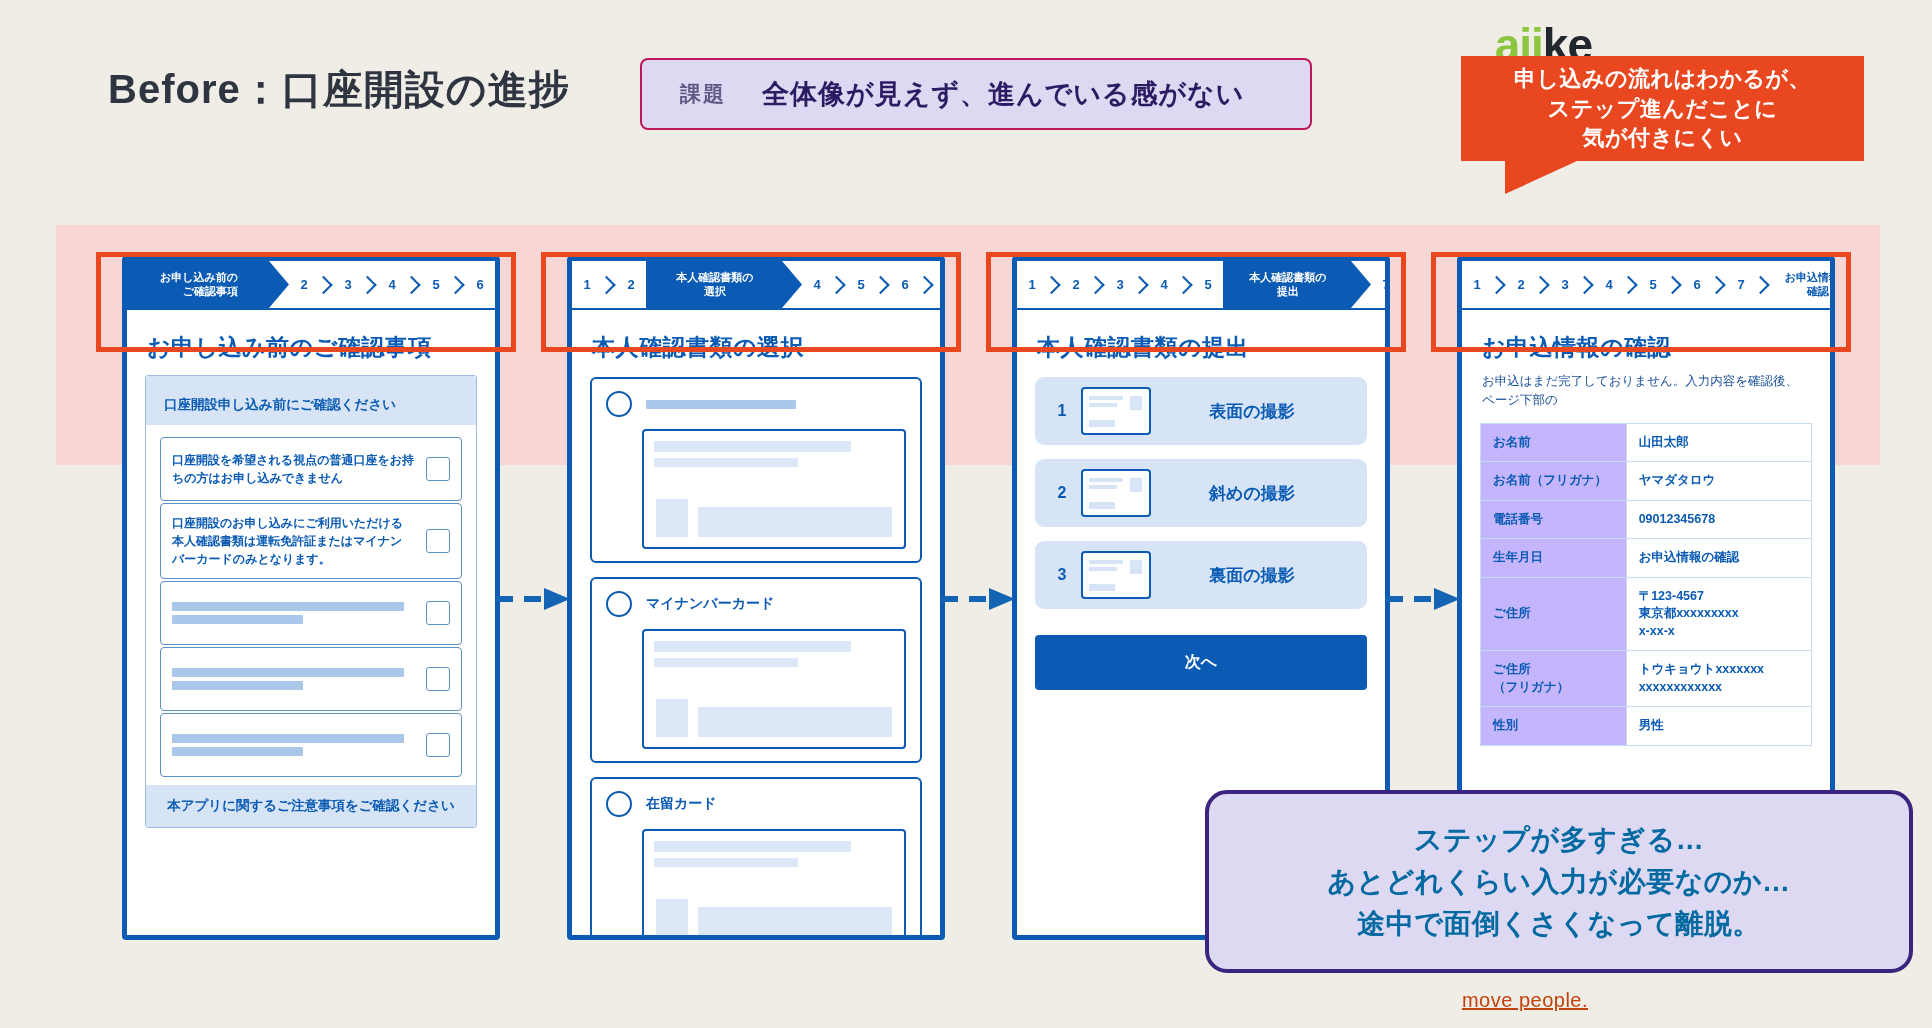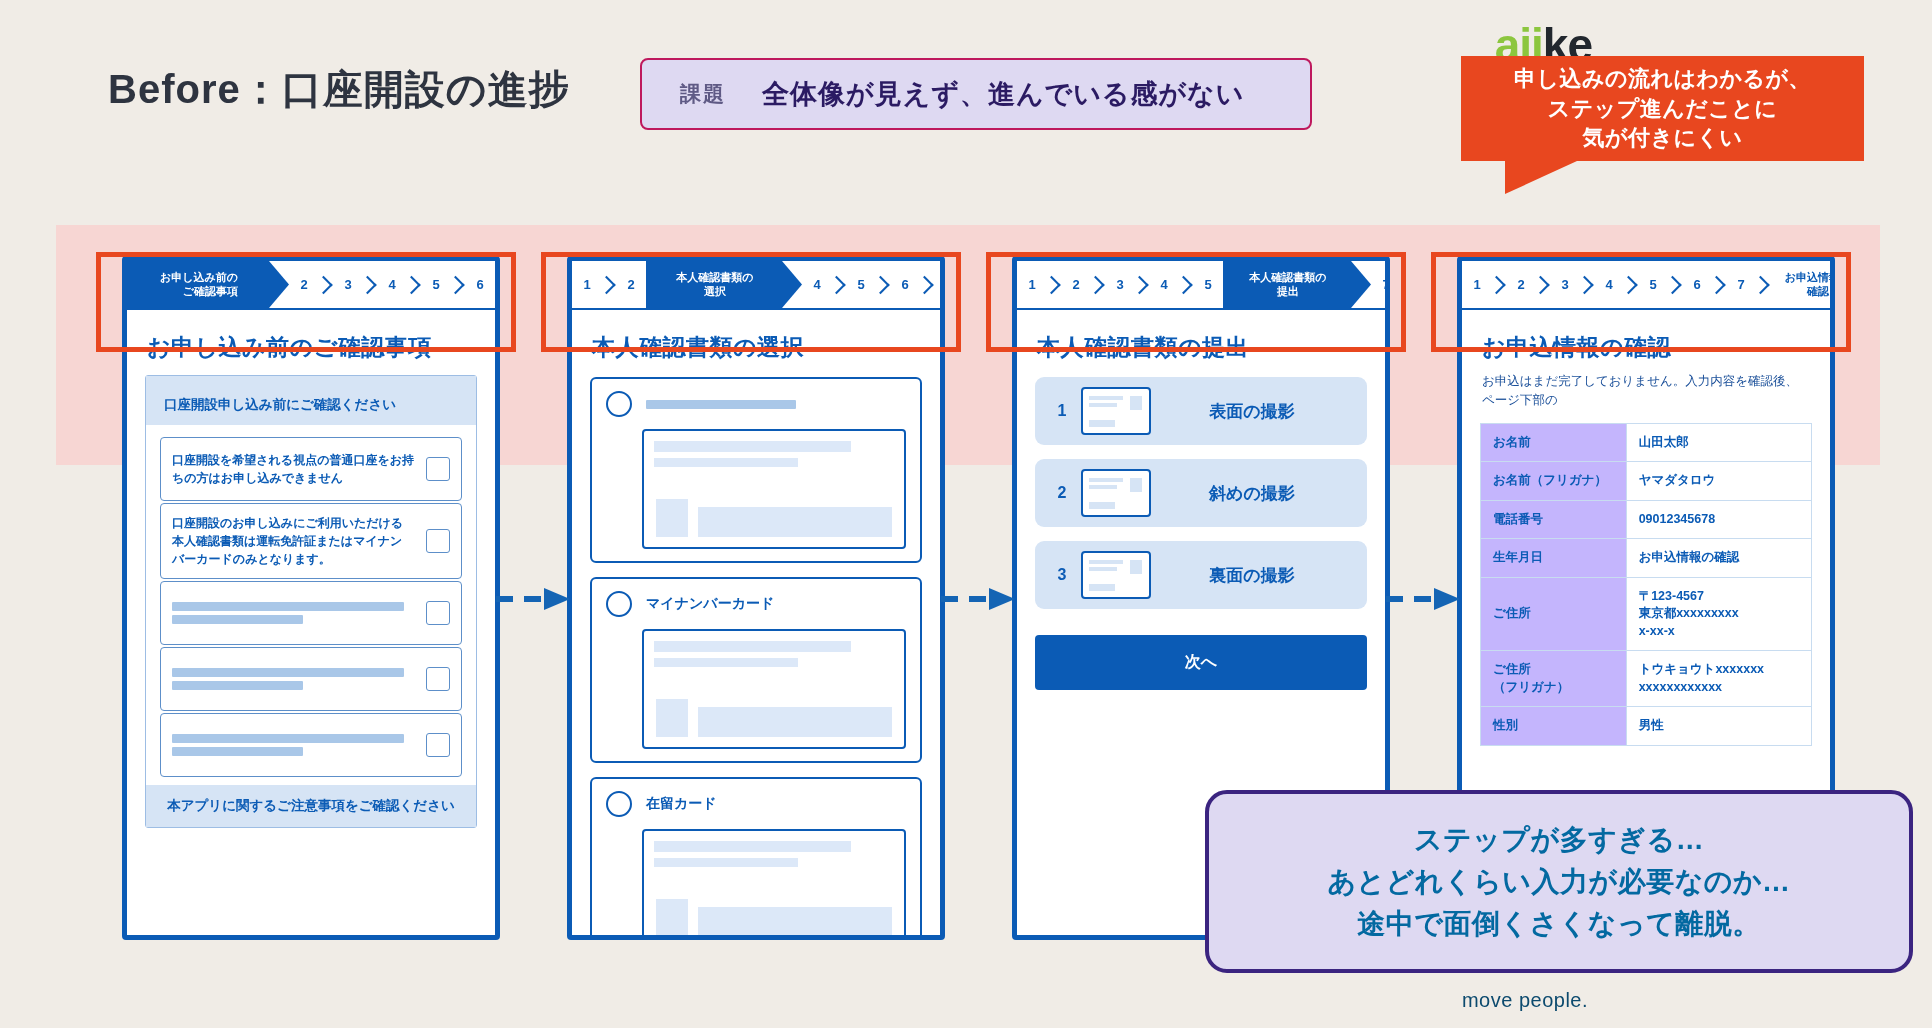--- a/index.html
+++ b/index.html
@@ -208,22 +208,23 @@
 
   
   .callout-purple{
     position:absolute;left:1205px;top:790px;width:700px;height:175px;
     background:#ded9f2;border:4px solid #3b2480;border-radius:22px;
     display:flex;align-items:center;justify-content:center;text-align:center;
     color:#0369a1;font-size:28px;font-weight:bold;line-height:1.5;letter-spacing:0.5px;
   }
 
   .tagline{
-    position:absolute;right:44px;bottom:16px;font-size:20px;color:#0c4a6e;
+    position:absolute;right:44px;bottom:16px;font-size:20px;color:#c2410c;
     letter-spacing:0.5px;
+    text-decoration:underline;
   }
 </style>
 </head>
 <body>
 
 <div class="stage">
 
   <div class="pink-band"></div>
 
   <div class="page-title">Before：口座開設の進捗</div>

